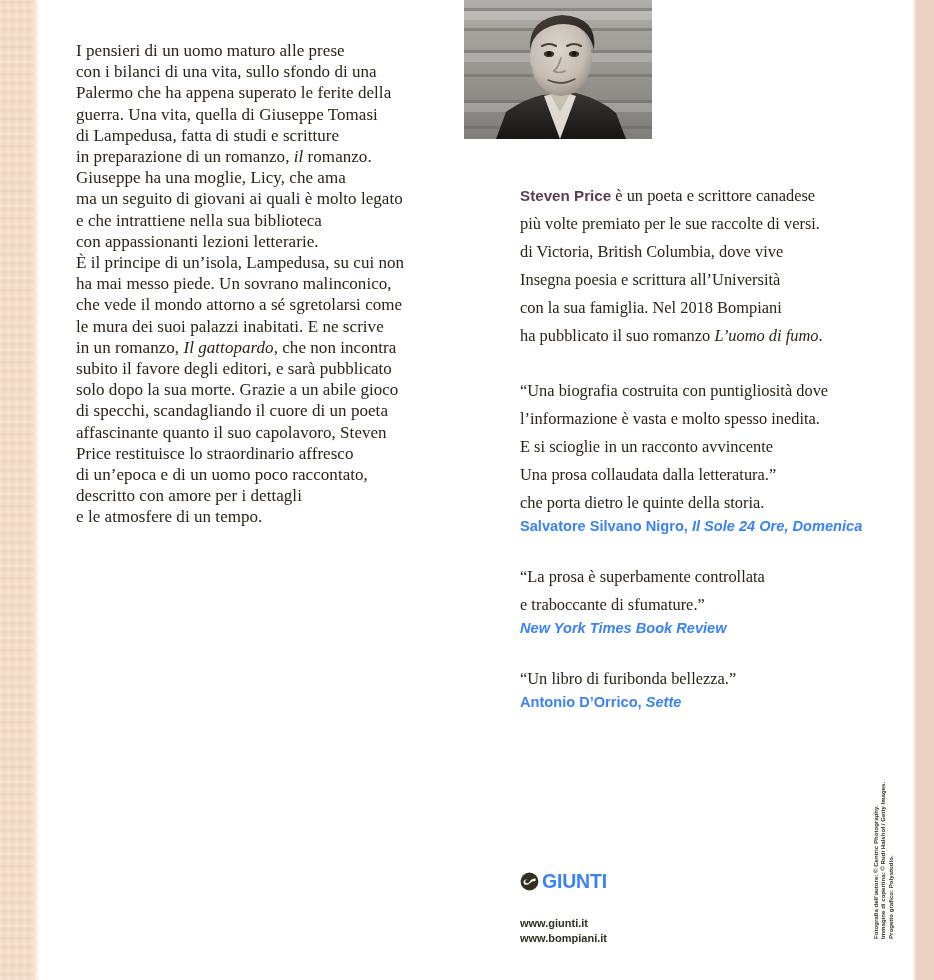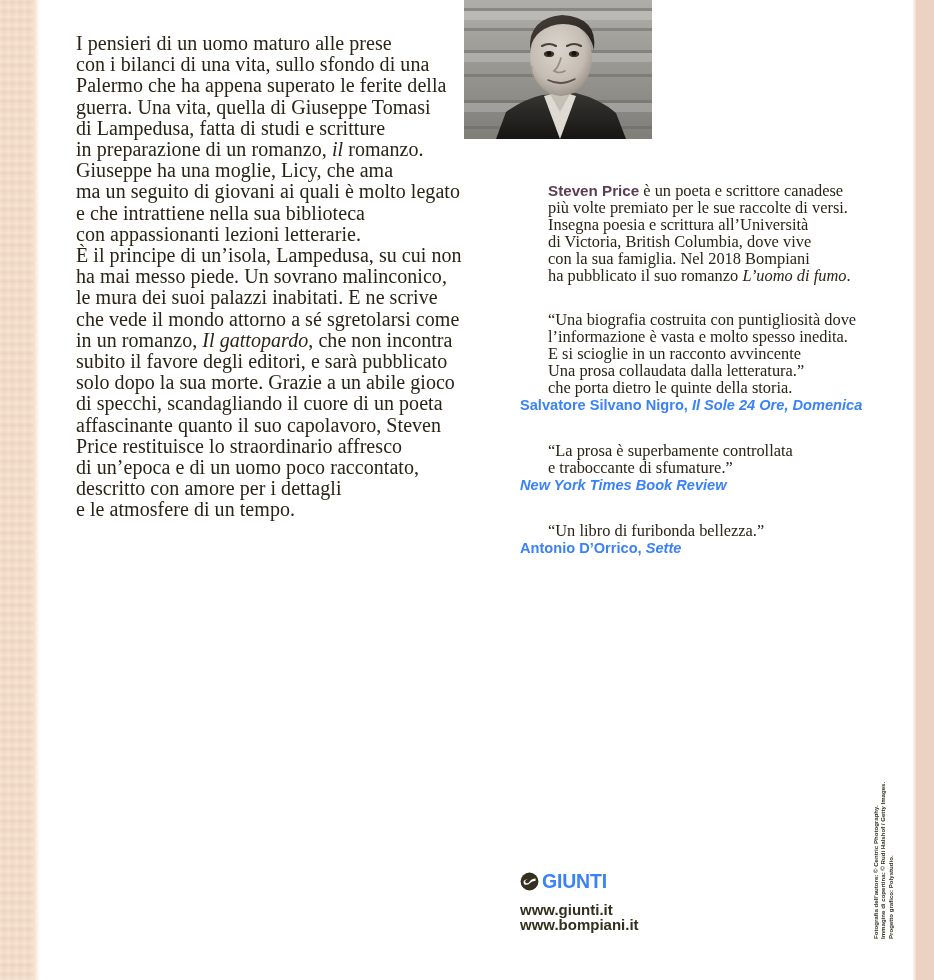--- a/index.html
+++ b/index.html
@@ -45,24 +45,24 @@
     position: absolute;
     left: 912px; top: 0;
     width: 5px; height: 980px;
     background: linear-gradient(90deg, rgba(255,255,255,1) 0%, rgba(235,210,194,1) 100%);
   }
 
   
   .blurb {
     position: absolute;
     left: 76px;
-    top: 33px;
+    top: 40px;
     width: 370px;
     font-family: "Liberation Serif", serif;
-    font-size: 20px;
+    font-size: 17px;
     line-height: 21.2px;
     color: #2b2317;
     letter-spacing: 0.05px;
   }
   .blurb-line { white-space: pre; }
   .blurb-line i { font-style: italic; }
 
   
   .author-photo {
     position: absolute;
@@ -79,22 +79,21 @@
   .right-col {
     position: absolute;
     left: 520px;
     top: 182px;
     width: 360px;
     font-family: "Liberation Serif", serif;
     color: #2b2317;
   }
   .bio, .quote-body {
     font-size: 16.4px;
-    line-height: 17px;
-    margin-left: 28px;
+    line-height: 28px;
   }
   .txt-line { white-space: pre; }
   .txt-line i { font-style: italic; }
 
   .name-highlight {
     font-family: "Liberation Sans", sans-serif;
     font-weight: bold;
     font-size: 15.2px;
     color: #5c3c54;
   }
@@ -125,24 +124,24 @@
   .logo-mark { display: block; width: 19px; height: 19px; }
   .logo-word {
     font-family: "Liberation Sans", sans-serif;
     font-weight: bold;
     font-size: 19.5px;
     letter-spacing: -0.2px;
     color: #3b82f6;
     line-height: 19px;
   }
   .urls {
-    margin-top: 11px;
-    font-family: "Liberation Sans", sans-serif;
-    font-weight: bold;
-    font-size: 15px;
+    margin-top: 25px;
+    font-family: "Liberation Sans", sans-serif;
+    font-weight: bold;
+    font-size: 11px;
     line-height: 15px;
     color: #33301f;
   }
   .url-line { white-space: pre; }
 
   
   .credits {
     position: absolute;
     left: 872px;
     top: 779px;
@@ -176,22 +175,22 @@
       <div class="blurb-line">Palermo che ha appena superato le ferite della</div>
       <div class="blurb-line">guerra. Una vita, quella di Giuseppe Tomasi</div>
       <div class="blurb-line">di Lampedusa, fatta di studi e scritture</div>
       <div class="blurb-line">in preparazione di un romanzo, <i>il</i> romanzo.</div>
       <div class="blurb-line">Giuseppe ha una moglie, Licy, che ama</div>
       <div class="blurb-line">ma un seguito di giovani ai quali è molto legato</div>
       <div class="blurb-line">e che intrattiene nella sua biblioteca</div>
       <div class="blurb-line">con appassionanti lezioni letterarie.</div>
       <div class="blurb-line">È il principe di un’isola, Lampedusa, su cui non</div>
       <div class="blurb-line">ha mai messo piede. Un sovrano malinconico,</div>
+      <div class="blurb-line">che vede il mondo attorno a sé sgretolarsi come</div>
       <div class="blurb-line">le mura dei suoi palazzi inabitati. E ne scrive</div>
-      <div class="blurb-line">che vede il mondo attorno a sé sgretolarsi come</div>
       <div class="blurb-line">in un romanzo, <i>Il gattopardo</i>, che non incontra</div>
       <div class="blurb-line">subito il favore degli editori, e sarà pubblicato</div>
       <div class="blurb-line">solo dopo la sua morte. Grazie a un abile gioco</div>
       <div class="blurb-line">di specchi, scandagliando il cuore di un poeta</div>
       <div class="blurb-line">affascinante quanto il suo capolavoro, Steven</div>
       <div class="blurb-line">Price restituisce lo straordinario affresco</div>
       <div class="blurb-line">di un’epoca e di un uomo poco raccontato,</div>
       <div class="blurb-line">descritto con amore per i dettagli</div>
       <div class="blurb-line">e le atmosfere di un tempo.</div>
     </div>
@@ -247,22 +246,22 @@
       <path d="M84 80 Q97 86 111 79" stroke="#5d554d" stroke-width="1.5" fill="none" stroke-linecap="round"></path>
       <path d="M68 66 Q66 78 76 86" stroke="#a59b90" stroke-width="1.2" fill="none" opacity="0.7"></path>
       <rect x="0" y="0" width="188" height="139" fill="#1d1b18" opacity="0.05"></rect>
     </svg>
   </div>
 
   <div class="right-col">
     <div class="bio" id="bio">
         <div class="txt-line"><span class="name-highlight">Steven Price</span> è un poeta e scrittore canadese</div>
         <div class="txt-line">più volte premiato per le sue raccolte di versi.</div>
+        <div class="txt-line">di Victoria, British Columbia, dove vive</div>
         <div class="txt-line">Insegna poesia e scrittura all’Università</div>
-        <div class="txt-line">di Victoria, British Columbia, dove vive</div>
         <div class="txt-line">con la sua famiglia. Nel 2018 Bompiani</div>
         <div class="txt-line">ha pubblicato il suo romanzo <i>L’uomo di fumo</i>.</div>
       </div>
     <div id="quotes">
         <div class="block-gap-lg"></div>
         <div>
           <div class="quote-body">
             <div class="txt-line">“Una biografia costruita con puntigliosità dove</div>
             <div class="txt-line">l’informazione è vasta e molto spesso inedita.</div>
             <div class="txt-line">E si scioglie in un racconto avvincente</div>

